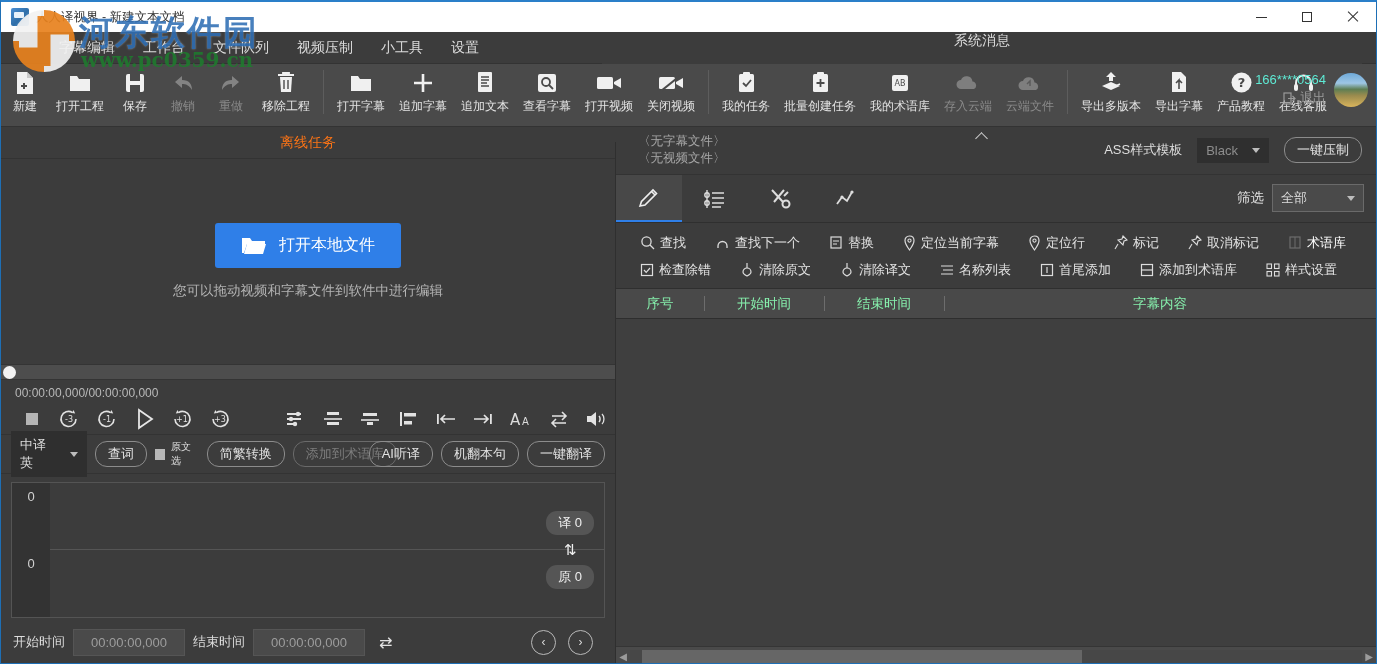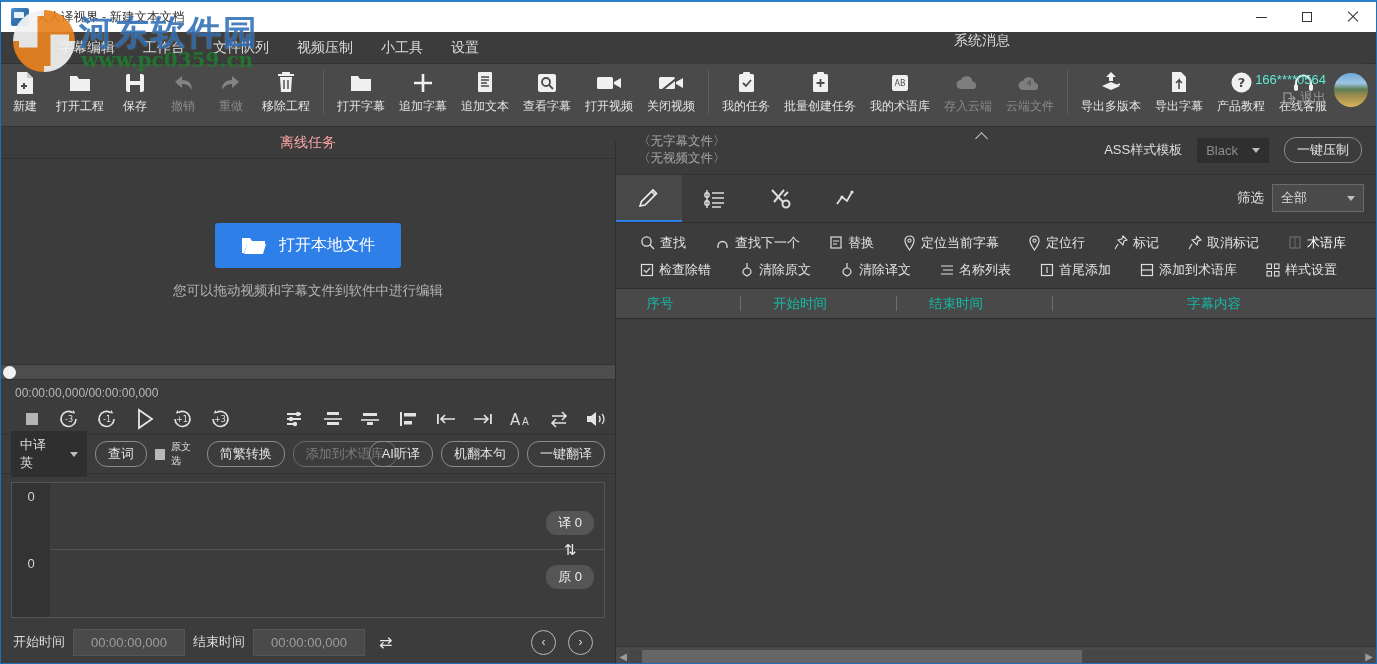--- a/index.html
+++ b/index.html
@@ -49,21 +49,21 @@
   .acct .logout { display:flex; align-items:center; gap:4px; font-size:13px; color:#9a9a9a; }
   .avatar { width:34px; height:34px; border-radius:50%; overflow:hidden; flex:none;
     background:linear-gradient(180deg,#6ea9d8 0%,#9ec6e4 30%,#5e7e53 48%,#9a8b4e 66%,#d9b45c 100%); }
 
   
   .main { display:flex; height:539px; }
   .left { width:615px; border-right:1px solid #2f2f2f; display:flex; flex-direction:column; background:#3c3c3c; }
   .right { width:760px; display:flex; flex-direction:column; background:#3c3c3c; }
 
   
-  .panel-title { height:32px; display:flex; align-items:center; justify-content:center; font-size:14px; color:#fca5a5; border-bottom:1px solid #333; }
+  .panel-title { height:32px; display:flex; align-items:center; justify-content:center; font-size:14px; color:#f97316; border-bottom:1px solid #333; }
   .dropzone { height:205px; display:flex; flex-direction:column; align-items:center; justify-content:center; gap:14px; }
   .open-btn { background:#2f7fe8; color:#fff; border-radius:3px; padding:12px 26px; display:flex; align-items:center; gap:12px; font-size:16px; cursor:pointer; }
   .hint { color:#b4b4b4; font-size:13.5px; }
 
   
   .seek { height:16px; background:#4d4d4d; border-top:1px solid #343434; border-bottom:1px solid #343434; position:relative; }
   .seek .knob { position:absolute; left:2px; top:1px; width:13px; height:13px; border-radius:50%; background:#f2f2f2; }
   .player { background:#3c3c3c; padding:6px 0 0 0; }
   .ptime { font-size:12px; color:#b9b9b9; margin-left:14px; }
   .pbtns { display:flex; align-items:center; gap:0px; margin-top:4px; padding-left:12px; }
@@ -108,21 +108,21 @@
   .tab { width:66px; display:flex; align-items:center; justify-content:center; color:#e0e0e0; cursor:default; }
   .tab.active { background:#484848; border-bottom:2px solid #2f7fe8; }
   .filter { position:absolute; right:12px; top:9px; display:flex; align-items:center; gap:8px; }
   .filter .lbl { font-size:13.5px; color:#e0e0e0; }
   .filter .sel { background:#4a4a4a; border:1px solid #6a6a6a; min-width:92px; justify-content:space-between; }
   .cmdrows { padding:6px 0 5px 22px; border-bottom:1px solid #2f2f2f; }
   .cmdrow { display:flex; align-items:center; gap:20px; height:27px; }
   .cmd { display:flex; align-items:center; gap:5px; padding:2px 7px 2px 2px; font-size:13px; color:#e3e3e3; cursor:default; white-space:nowrap; }
   .cmd.disabled { color:#ffffff; }
   .cmd.disabled svg { opacity:.5; }
-  .thead { height:30px; background:#494949; display:flex; align-items:center; border-bottom:1px solid #2e2e2e; font-size:13.5px; color:#14b8a6;gap:36px; }
+  .thead { height:30px; background:#494949; display:flex; align-items:center; border-bottom:1px solid #2e2e2e; font-size:13.5px; color:#86efac; }
   .th { display:flex; align-items:center; justify-content:center; height:100%; position:relative; }
   .th + .th:before { content:""; position:absolute; left:0; top:7px; bottom:7px; width:1px; background:#6d6d6d; }
   .tbody { flex:1; background:#3f3f3f; }
   .hscroll { height:20px; background:#4a4a4a; display:flex; align-items:center; border-top:1px solid #353535; }
   .harrow { width:14px; text-align:center; color:#9b9b9b; font-size:10px; }
   .htrack { flex:1; height:14px; background:#474747; position:relative; }
   .hthumb { position:absolute; left:12px; top:0; width:440px; height:14px; background:#666; }
 
   
   .wm { position:absolute; left:8px; top:2px; width:600px; height:70px; pointer-events:none; }

